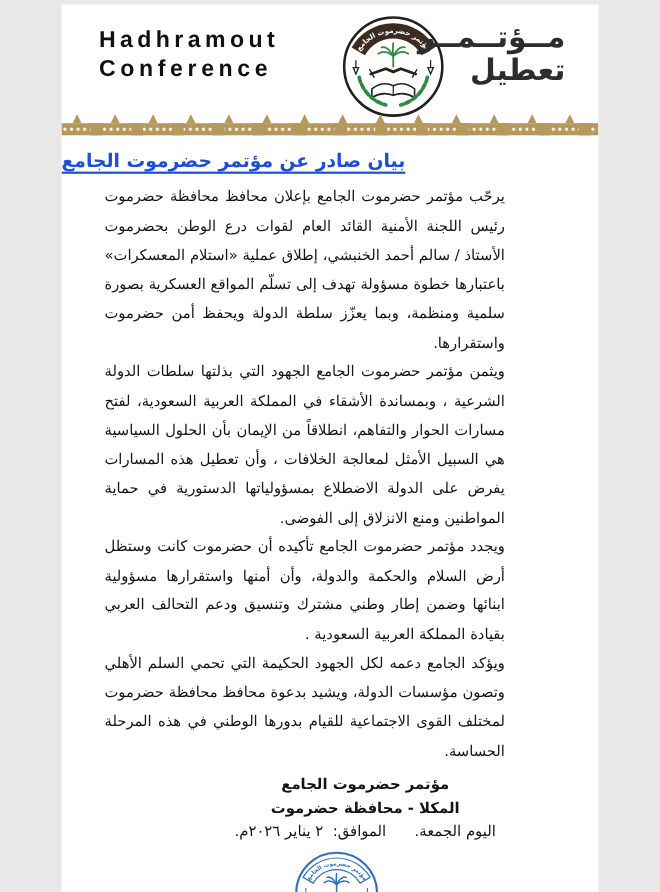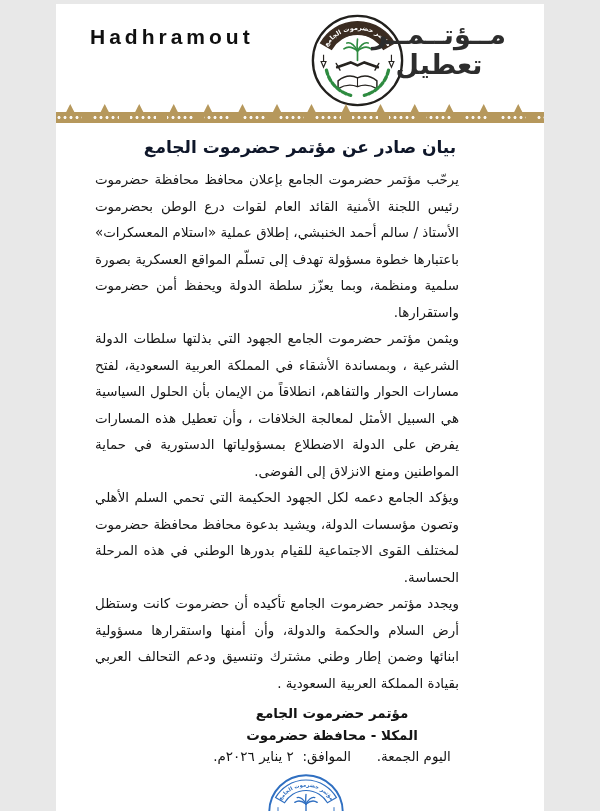--- a/index.html
+++ b/index.html
@@ -20,21 +20,21 @@
     font-weight:bold;font-size:21px;line-height:26px;color:#101010;
   }
   .en-title .l1{letter-spacing:4px;}
   .en-title .l2{letter-spacing:7px;}
   .en-title .l3{letter-spacing:4.2px;}
   .en-title span{display:block;white-space:nowrap;}
   .emblem{display:block;}
   .emblem-top{position:absolute;left:253px;top:8px;width:97px;height:97px;}
   .ar-callig{
     position:absolute;right:30px;top:16px;width:150px;
-    direction:rtl;text-align:center;
+    direction:rtl;text-align:right;
     font-weight:bold;font-size:27px;line-height:30px;color:#2d2d2d;
   }
   .ar-callig span{display:block;white-space:nowrap;}
   
   .gold-border{position:relative;margin-top:2px;}
   .finials{
     height:10px;line-height:11px;overflow:hidden;
     text-align:center;color:var(--gold,#b6985c);
     font-size:11px;letter-spacing:26px;white-space:nowrap;
     text-indent:10px;
@@ -43,22 +43,23 @@
     height:11px;
     background-color:var(--gold,#b6985c);
     background-image:
       repeating-linear-gradient(90deg, rgba(182,152,92,0) 0 26px, var(--gold,#b6985c) 26px 37px),
       radial-gradient(circle at 3px 5.5px, rgba(255,255,255,.92) 1.1px, rgba(255,255,255,0) 1.9px);
     background-size:37px 11px, 6px 11px;
   }
   
   .title{
     margin:14px 0 6px 0;
-    text-align:center;direction:rtl;
-    font-size:17px;font-weight:bold;color:#0f172a;
+    text-align:left;direction:rtl;
+    font-size:17px;font-weight:bold;color:#1d4ed8;
+    text-decoration:underline;
     text-underline-offset:4px;
     text-decoration-thickness:1.5px;
   }
   .body-text{
     padding:4px 85px 0 39px;
     direction:rtl;text-align:justify;text-justify:inter-word;
     font-size:13.4px;line-height:26.5px;color:#151515;
   }
   .body-text p{margin:0;}
   
@@ -129,20 +130,21 @@
       </g>
     </symbol>
   </defs>
 </svg>
 
 <div class="page">
 
   <header class="hdr">
     <div class="en-title">
       <span class="l1">Hadhramout</span>
+      <span class="l3">Conference</span>
     </div>
 
     <svg class="emblem emblem-top" viewBox="0 0 100 100">
       <use href="#emblem"></use>
     </svg>
 
     <div class="ar-callig">
       <span>مــؤتــمــر</span>
       <span>تعطيل</span>
     </div>
@@ -152,22 +154,22 @@
     <div class="finials">▲▲▲▲▲▲▲▲▲▲▲▲▲▲▲▲</div>
     <div class="band"></div>
   </div>
 
   <main>
     <h1 class="title">بيان صادر عن مؤتمر حضرموت الجامع</h1>
 
     <div class="body-text">
       <p>يرحّب مؤتمر حضرموت الجامع بإعلان محافظ محافظة حضرموت رئيس اللجنة الأمنية القائد العام لقوات درع الوطن بحضرموت الأستاذ / سالم أحمد الخنبشي، إطلاق عملية «استلام المعسكرات» باعتبارها خطوة مسؤولة تهدف إلى تسلّم المواقع العسكرية بصورة سلمية ومنظمة، وبما يعزّز سلطة الدولة ويحفظ أمن حضرموت واستقرارها.</p>
       <p>ويثمن مؤتمر حضرموت الجامع  الجهود التي بذلتها سلطات الدولة الشرعية ، وبمساندة الأشقاء في المملكة العربية السعودية، لفتح مسارات الحوار والتفاهم، انطلاقاً من الإيمان بأن الحلول السياسية هي السبيل الأمثل لمعالجة الخلافات ، وأن تعطيل هذه المسارات يفرض على الدولة الاضطلاع بمسؤولياتها الدستورية في حماية المواطنين ومنع الانزلاق إلى الفوضى.</p>
+      <p>ويجدد مؤتمر حضرموت الجامع تأكيده أن حضرموت كانت وستظل أرض السلام والحكمة والدولة، وأن أمنها واستقرارها مسؤولية ابنائها وضمن إطار وطني مشترك وتنسيق ودعم التحالف العربي بقيادة المملكة العربية السعودية .</p>
       <p>ويؤكد الجامع دعمه لكل الجهود الحكيمة التي تحمي السلم الأهلي وتصون مؤسسات الدولة، ويشيد بدعوة محافظ محافظة حضرموت لمختلف القوى الاجتماعية للقيام بدورها الوطني في هذه المرحلة الحساسة.</p>
-      <p>ويجدد مؤتمر حضرموت الجامع تأكيده أن حضرموت كانت وستظل أرض السلام والحكمة والدولة، وأن أمنها واستقرارها مسؤولية ابنائها وضمن إطار وطني مشترك وتنسيق ودعم التحالف العربي بقيادة المملكة العربية السعودية .</p>
     </div>
 
     <div class="signature">
       <div class="org">مؤتمر حضرموت الجامع</div>
       <div class="loc">المكلا - محافظة حضرموت</div>
       <div class="date">اليوم الجمعة.      الموافق:  ٢ يناير ٢٠٢٦م.</div>
     </div>
 
     <svg class="emblem emblem-stamp" viewBox="0 0 100 100">
       <use href="#emblem"></use>

